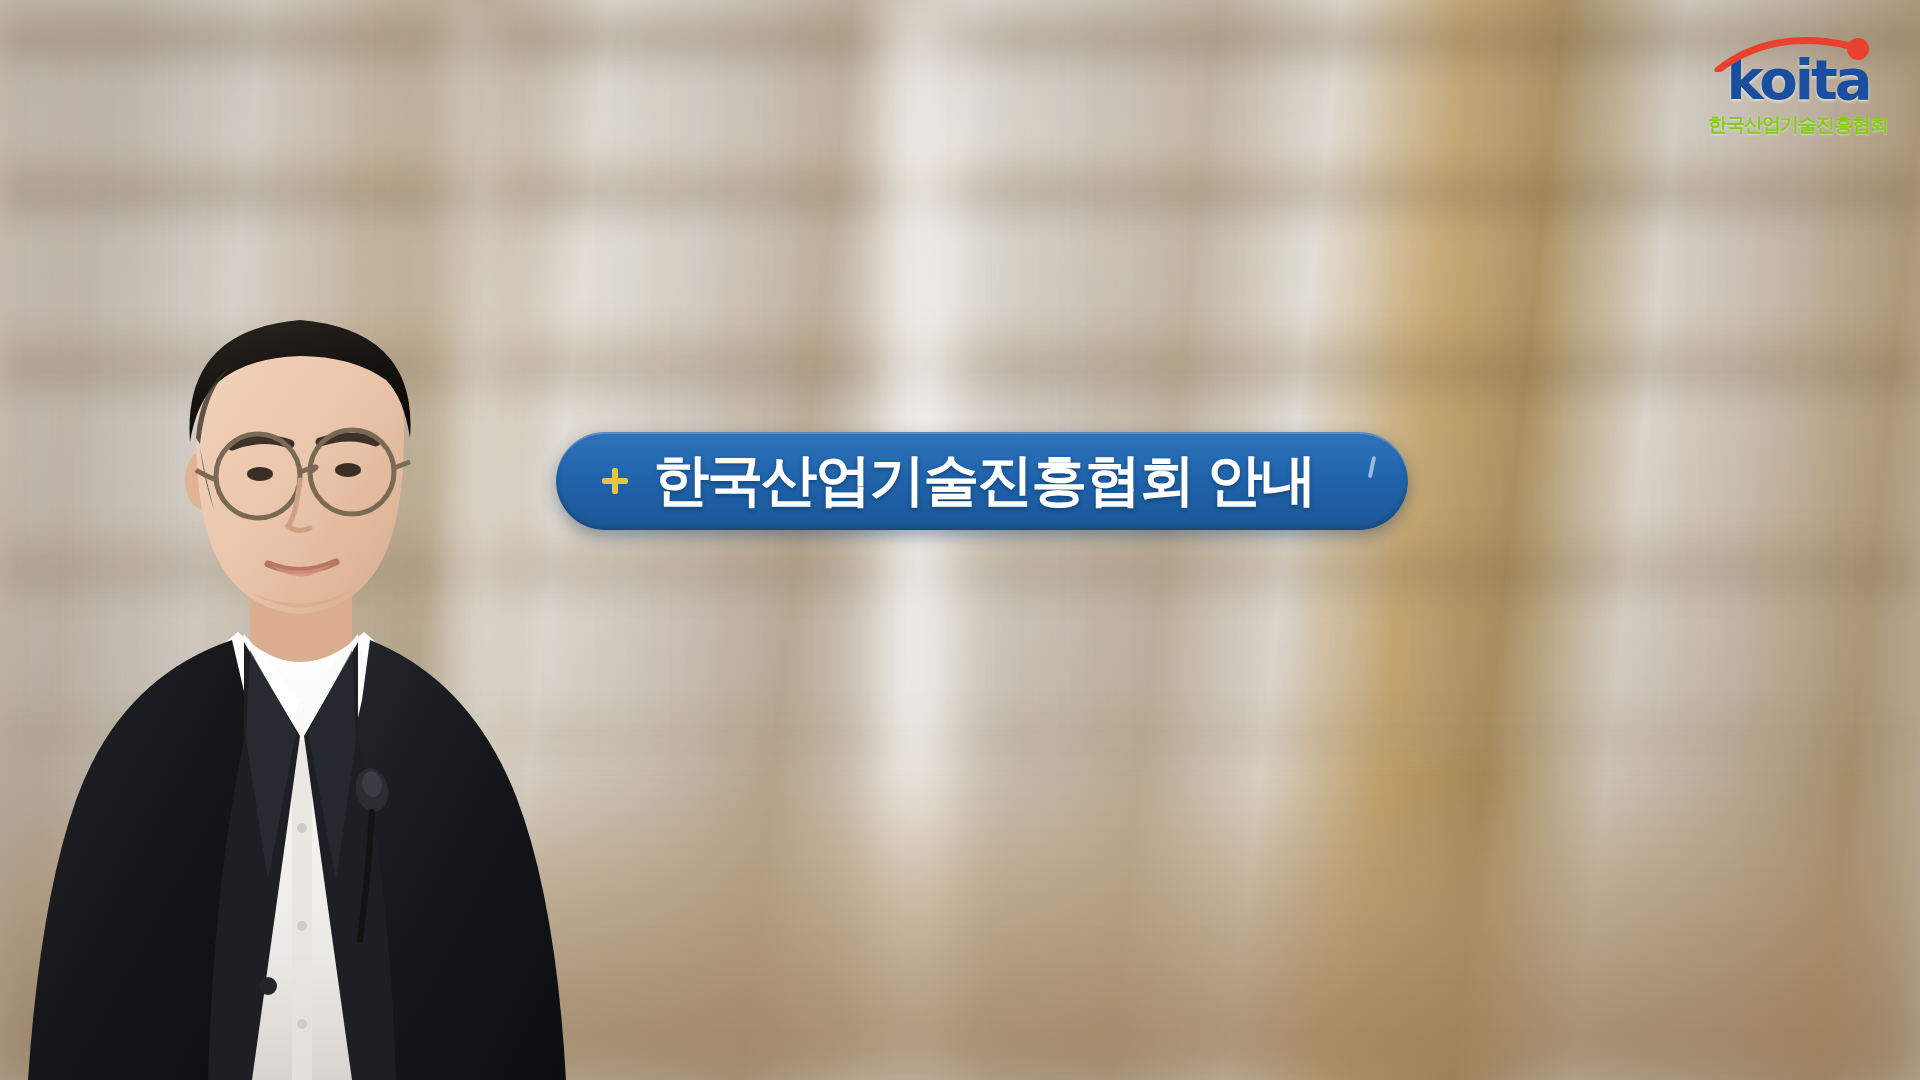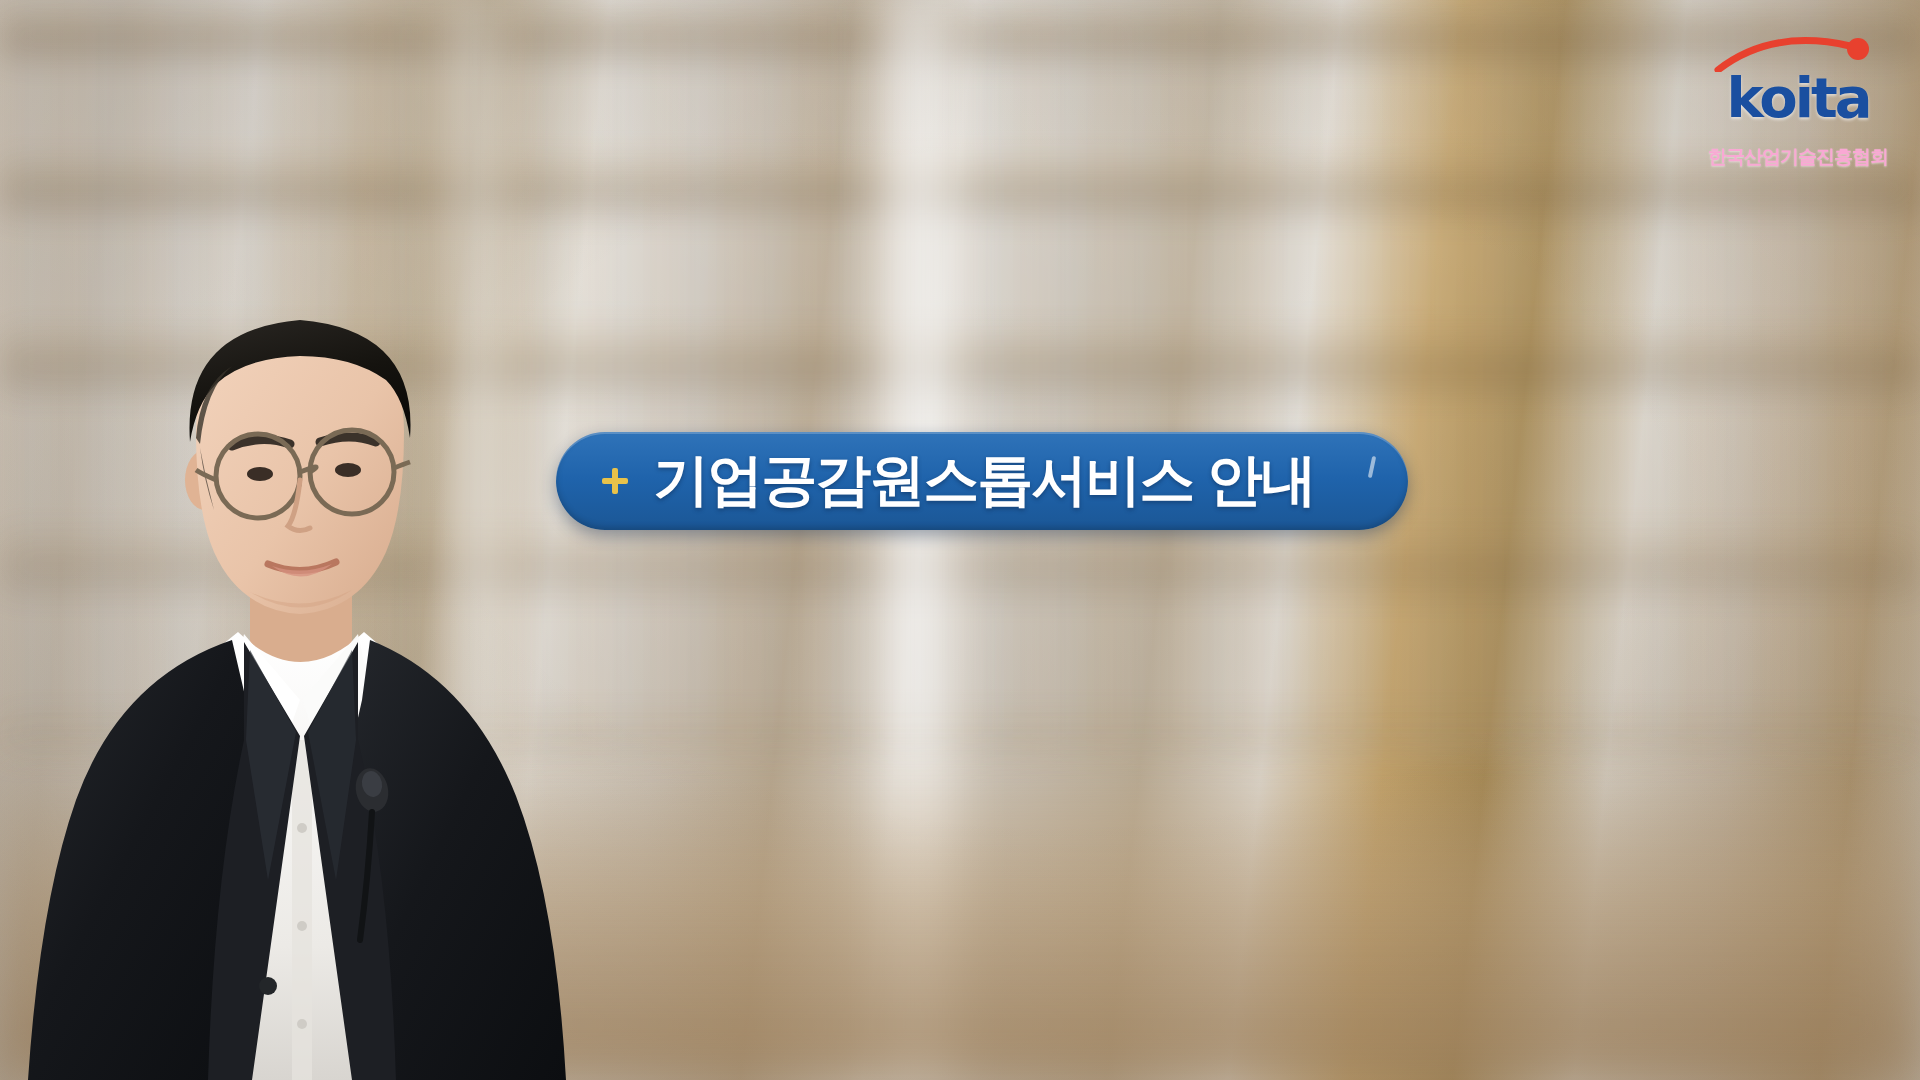--- a/index.html
+++ b/index.html
@@ -109,27 +109,27 @@
   .logo {
     position:absolute; right:22px; top:30px;
     width:200px; height:112px;
     display:flex; flex-direction:column; align-items:center; justify-content:flex-start;
   }
   .logo-arc { position:absolute; left:14px; top:0; width:176px; height:42px; }
   .logo-word {
     font-family:"DejaVu Sans","Liberation Sans",sans-serif;
     font-size:56px; font-weight:700; letter-spacing:-3px;
     color:#1a4fa0;
-    margin-top:40px; line-height:1;
+    margin-top:22px; line-height:1;
     text-shadow:0 2px 3px rgba(255,255,255,0.55);
   }
   .logo-sub {
-    margin-top:18px;
+    margin-top:4px;
     font-size:19px; font-weight:700; letter-spacing:-1px;
-    color:#f9a8d4;
+    color:#84cc16;
     text-shadow:0 1px 2px rgba(255,255,255,0.5);
     white-space:nowrap;
   }
 
   
   .title {
     position:absolute; left:495px; top:288px; width:990px;
     text-align:center;
     font-size:105px; font-weight:900; letter-spacing:-2px; line-height:1.05;
     color:#ffffff;
@@ -277,21 +277,21 @@
   </div>
 
 
   <div class="pill">
     <span class="pill-plus">
       <svg viewBox="0 0 30 30">
         <rect x="12" y="2" width="6" height="26" rx="2" fill="#e8c24a"></rect>
         <rect x="2" y="12" width="26" height="6" rx="2" fill="#e8c24a"></rect>
       </svg>
     </span>
-    <span class="pill-text">기업공감원스톱서비스 안내</span>
+    <span class="pill-text">한국산업기술진흥협회 안내</span>
     <span class="pill-tick"></span>
   </div>
 
   <div class="logo">
     <svg class="logo-arc" viewBox="0 0 176 42">
       <path d="M6 40 Q60 -2 138 16" stroke="#e8412e" stroke-width="7" fill="none" stroke-linecap="round"></path>
       <circle cx="146" cy="19" r="11" fill="#e8412e"></circle>
     </svg>
     <div class="logo-word">koita</div>
     <div class="logo-sub">한국산업기술진흥협회</div>

